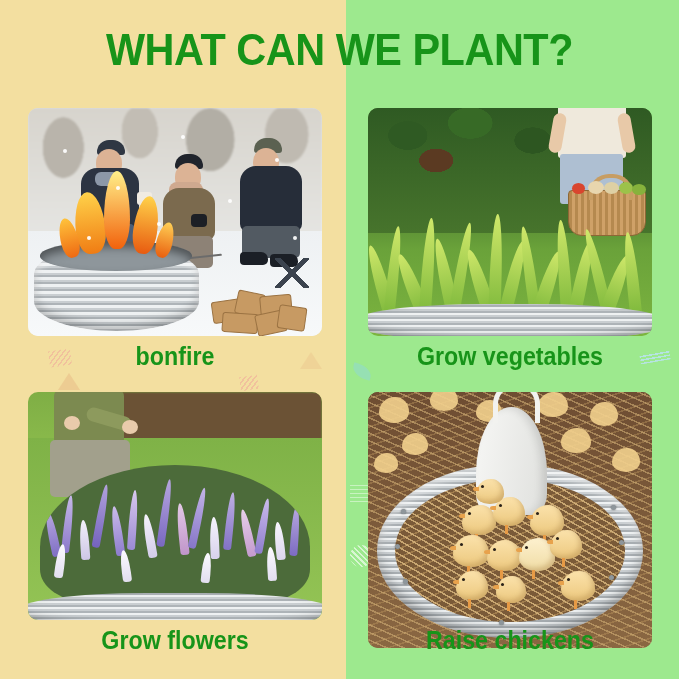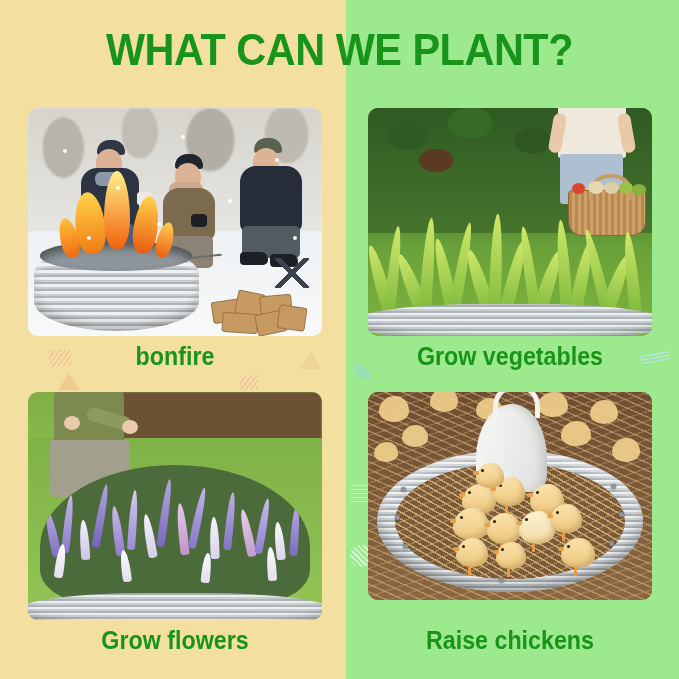--- a/index.html
+++ b/index.html
@@ -53,21 +53,21 @@
     font-family:"Liberation Sans","DejaVu Sans",sans-serif;
     white-space:nowrap;
   }
 
   
   .grid{position:absolute;top:104px;left:0;width:679px;height:575px;}
   .cell{position:absolute;}
   .cell.tl{left:28px;top:4px;width:294px;height:228px;}
   .cell.tr{left:368px;top:4px;width:284px;height:228px;}
   .cell.bl{left:28px;top:288px;width:294px;height:228px;}
-  .cell.br{left:368px;top:288px;width:284px;height:208px;}
+  .cell.br{left:368px;top:288px;width:284px;height:256px;}
 
   .photo{
     position:relative;width:100%;height:100%;
     border-radius:10px;overflow:hidden;
     background:#cfd4d6;
   }
   .caption{
     position:absolute;left:0;width:100%;text-align:center;
     font-size:25px;font-weight:bold;color:#179419;
     transform:scaleX(.93);white-space:nowrap;

